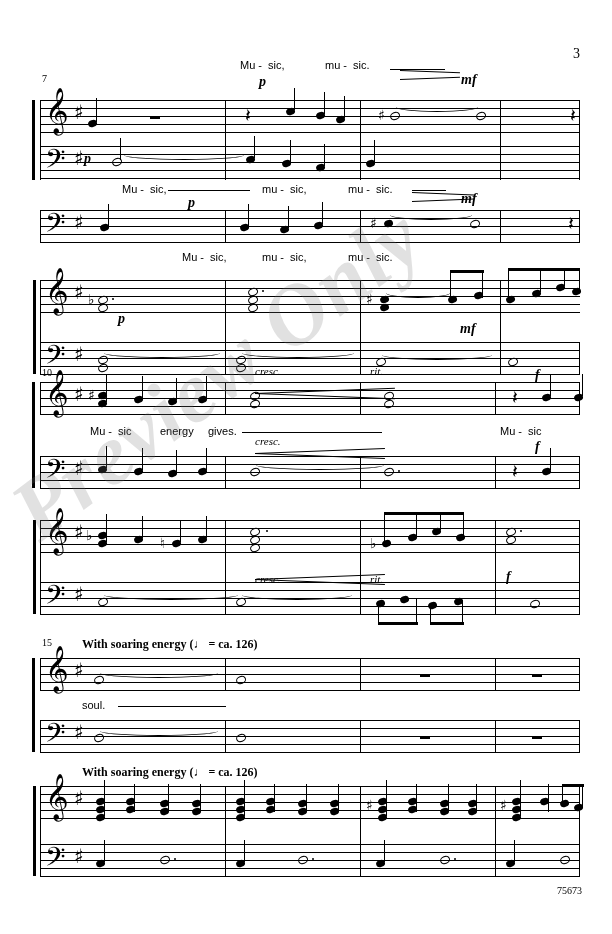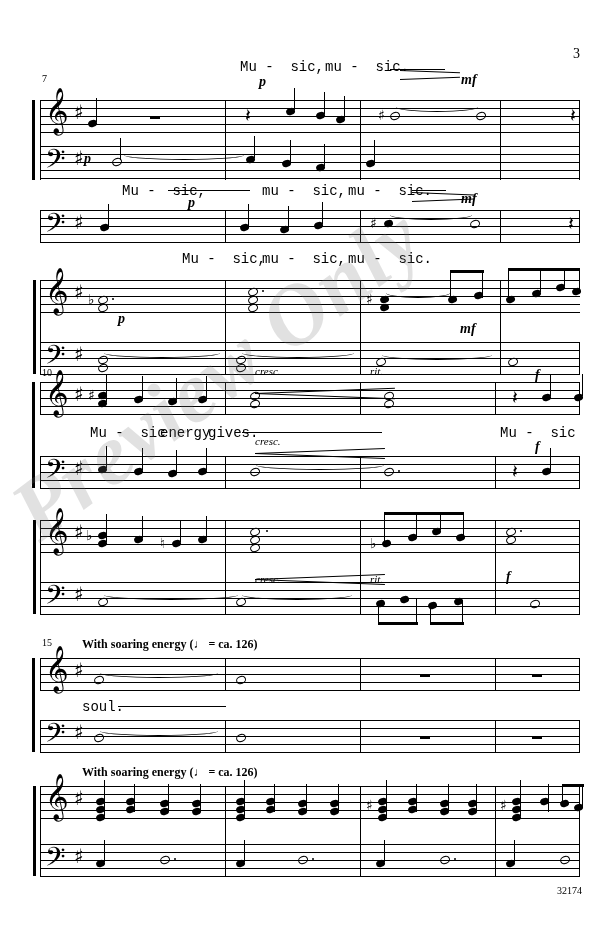--- a/index.html
+++ b/index.html
@@ -216,22 +216,22 @@
     white-space: nowrap;
   }
   .measure-num {
     position: absolute;
     font-family: "Liberation Serif", serif;
     font-size: 10px;
     line-height: 1;
   }
   .lyric {
     position: absolute;
-    font-family: Liberation Mono, monospace;
-    font-size: 14px;
+    font-family: Liberation Sans, sans-serif;
+    font-size: 11px;
     line-height: 1;
     white-space: nowrap;
   }
   .lyric-ext {
     position: absolute;
     height: 1px;
     background: #000;
   }
 </style>
 </head>
@@ -764,19 +764,19 @@
     <div class="stem" style="left:344px;top:192px;height:22px;"></div>
     <div class="notehead open" style="left:400px;top:208px;"></div>
     <div class="dot" style="left:414px;top:210px;"></div>
     <div class="barline" style="left:455px;top:196px;height:32px;"></div>
     <div class="notehead" style="left:466px;top:212px;"></div>
     <div class="stem" style="left:474px;top:192px;height:22px;"></div>
     <div class="notehead open" style="left:520px;top:208px;"></div>
     <div class="barline" style="left:539px;top:196px;height:32px;"></div>
   </div>
 
-  <div class="plate-number">32174</div>
+  <div class="plate-number">75673</div>
 
   <div class="watermark">
     <span>Preview Only</span>
   </div>
 
 </div>
 
 </body></html>

